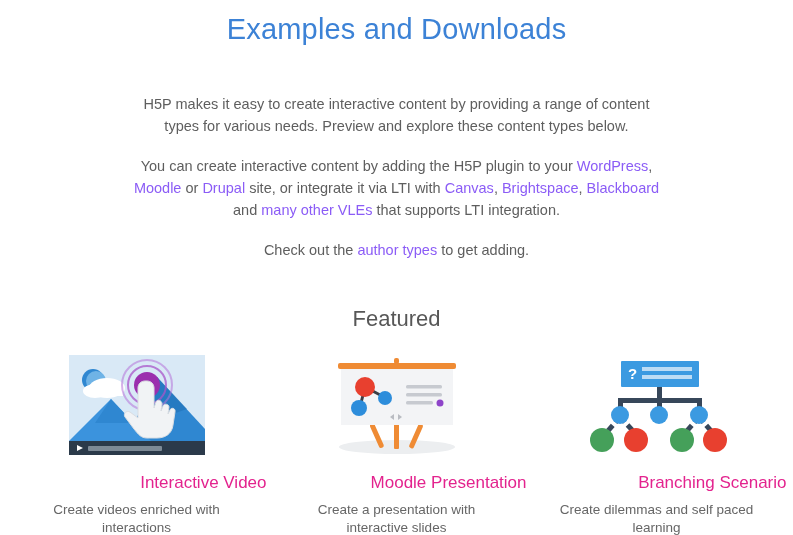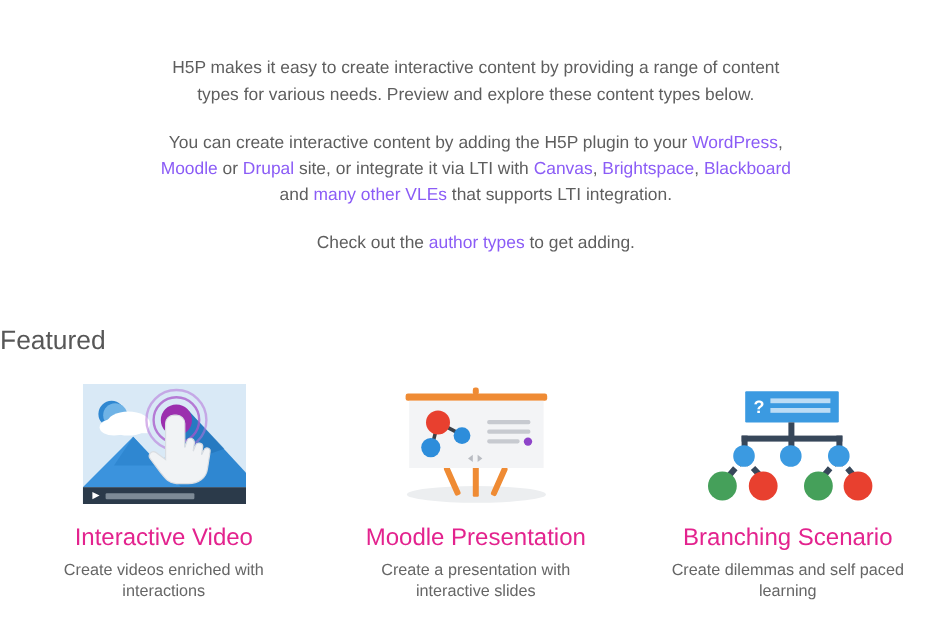--- a/index.html
+++ b/index.html
@@ -31,40 +31,40 @@
     font-weight: 400;
     letter-spacing: 0.2px;
     margin: 0;
     padding-top: 11px;
     line-height: 36px;
   }
 
   
   .intro {
     width: 540px;
-    margin: 12px auto;
+    margin: 0 auto;
     text-align: center;
   }
   .intro p {
     font-size: 14.5px;
     line-height: 22px;
     color: #5e5e5e;
     margin: 0;
   }
   .intro p.p1 { margin-top: 46px; }
   .intro p.p2 { margin-top: 18px; }
   .intro p.p3 { margin-top: 18px; }
   a.lnk {
     color: #8b5cf6;
     text-decoration: none;
   }
 
   
   .featured-heading {
-    text-align: left;
+    text-align: center;
     font-size: 22px;
     font-weight: 400;
     color: #575757;
     margin: 0;
     padding-top: 44px;
     line-height: 28px;
   }
 
   
   .cards {
@@ -81,40 +81,42 @@
   }
   .card-thumb {
     height: 100px;
     display: flex;
     align-items: center;
     justify-content: center;
   }
   .card-title {
     display: block;
     color: #e3238e;
-    font-size: 20px;
+    font-size: 17px;
     line-height: 20px;
     margin-top: 18px;
     text-decoration: none;
+    text-align: right;
   }
   .card-desc {
     display: block;
     color: #666666;
     font-size: 13.5px;
     line-height: 18px;
     margin: 8px auto 0;
     width: 200px;
   }
   .card svg { display: block; }
 </style>
 </head>
 <body>
 
 <div class="page">
 
+  <h1 class="page-title">Examples and Downloads</h1>
 
   <div class="intro">
 
     <p class="p1">H5P makes it easy to create interactive content by providing a range of content types for various needs. Preview and explore these content types below.</p>
 
     <p class="p2"><span>You can create interactive content by adding the H5P plugin to your </span><a class="lnk" href="#">WordPress</a><span>, </span><a class="lnk" href="#">Moodle</a><span> or </span><a class="lnk" href="#">Drupal</a><span> site, or integrate it via LTI with </span><a class="lnk" href="#">Canvas</a><span>, </span><a class="lnk" href="#">Brightspace</a><span>, </span><a class="lnk" href="#">Blackboard</a><span> and </span><a class="lnk" href="#">many other VLEs</a><span> that supports LTI integration.</span></p>
 
     <p class="p3"><span>Check out the </span><a class="lnk" href="#">author types</a><span> to get adding.</span></p>
 
   </div>

